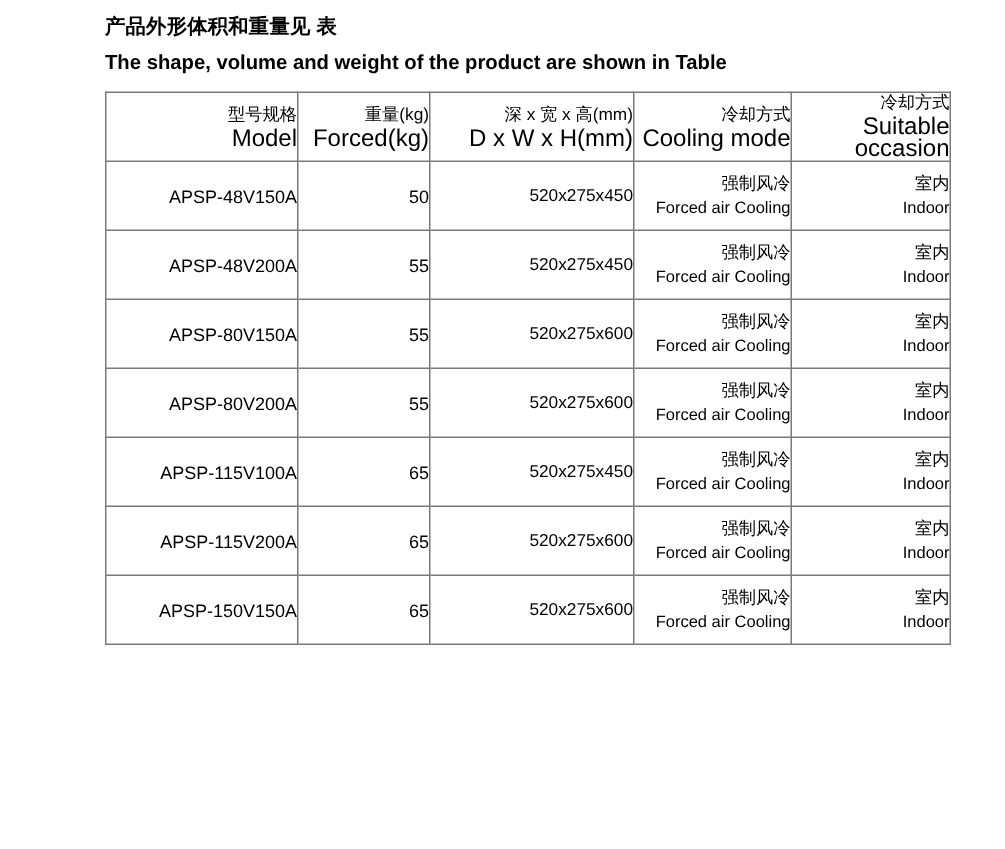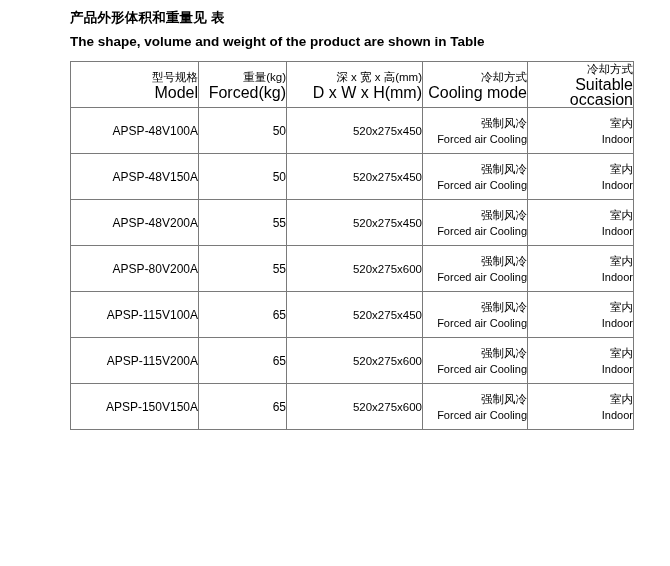--- a/index.html
+++ b/index.html
@@ -130,33 +130,20 @@
           <span class="line-en">Cooling mode</span>
         </th>
         <th>
           <span class="line-cn">冷却方式</span>
           <span class="line-en">Suitable occasion</span>
         </th>
       </tr>
     </thead>
     <tbody>
 
-      <tr>
-        <td class="model">APSP-48V100A</td>
-        <td class="weight">50</td>
-        <td class="dims">520x275x450</td>
-        <td class="cooling">
-          <span class="line-cn">强制风冷</span>
-          <span class="line-en">Forced air Cooling</span>
-        </td>
-        <td class="occasion">
-          <span class="line-cn">室内</span>
-          <span class="line-en">Indoor</span>
-        </td>
-      </tr>
 
       <tr>
         <td class="model">APSP-48V150A</td>
         <td class="weight">50</td>
         <td class="dims">520x275x450</td>
         <td class="cooling">
           <span class="line-cn">强制风冷</span>
           <span class="line-en">Forced air Cooling</span>
         </td>
         <td class="occasion">
@@ -173,20 +160,33 @@
           <span class="line-cn">强制风冷</span>
           <span class="line-en">Forced air Cooling</span>
         </td>
         <td class="occasion">
           <span class="line-cn">室内</span>
           <span class="line-en">Indoor</span>
         </td>
       </tr>
 
 
+      <tr>
+        <td class="model">APSP-80V150A</td>
+        <td class="weight">55</td>
+        <td class="dims">520x275x600</td>
+        <td class="cooling">
+          <span class="line-cn">强制风冷</span>
+          <span class="line-en">Forced air Cooling</span>
+        </td>
+        <td class="occasion">
+          <span class="line-cn">室内</span>
+          <span class="line-en">Indoor</span>
+        </td>
+      </tr>
 
       <tr>
         <td class="model">APSP-80V200A</td>
         <td class="weight">55</td>
         <td class="dims">520x275x600</td>
         <td class="cooling">
           <span class="line-cn">强制风冷</span>
           <span class="line-en">Forced air Cooling</span>
         </td>
         <td class="occasion">

